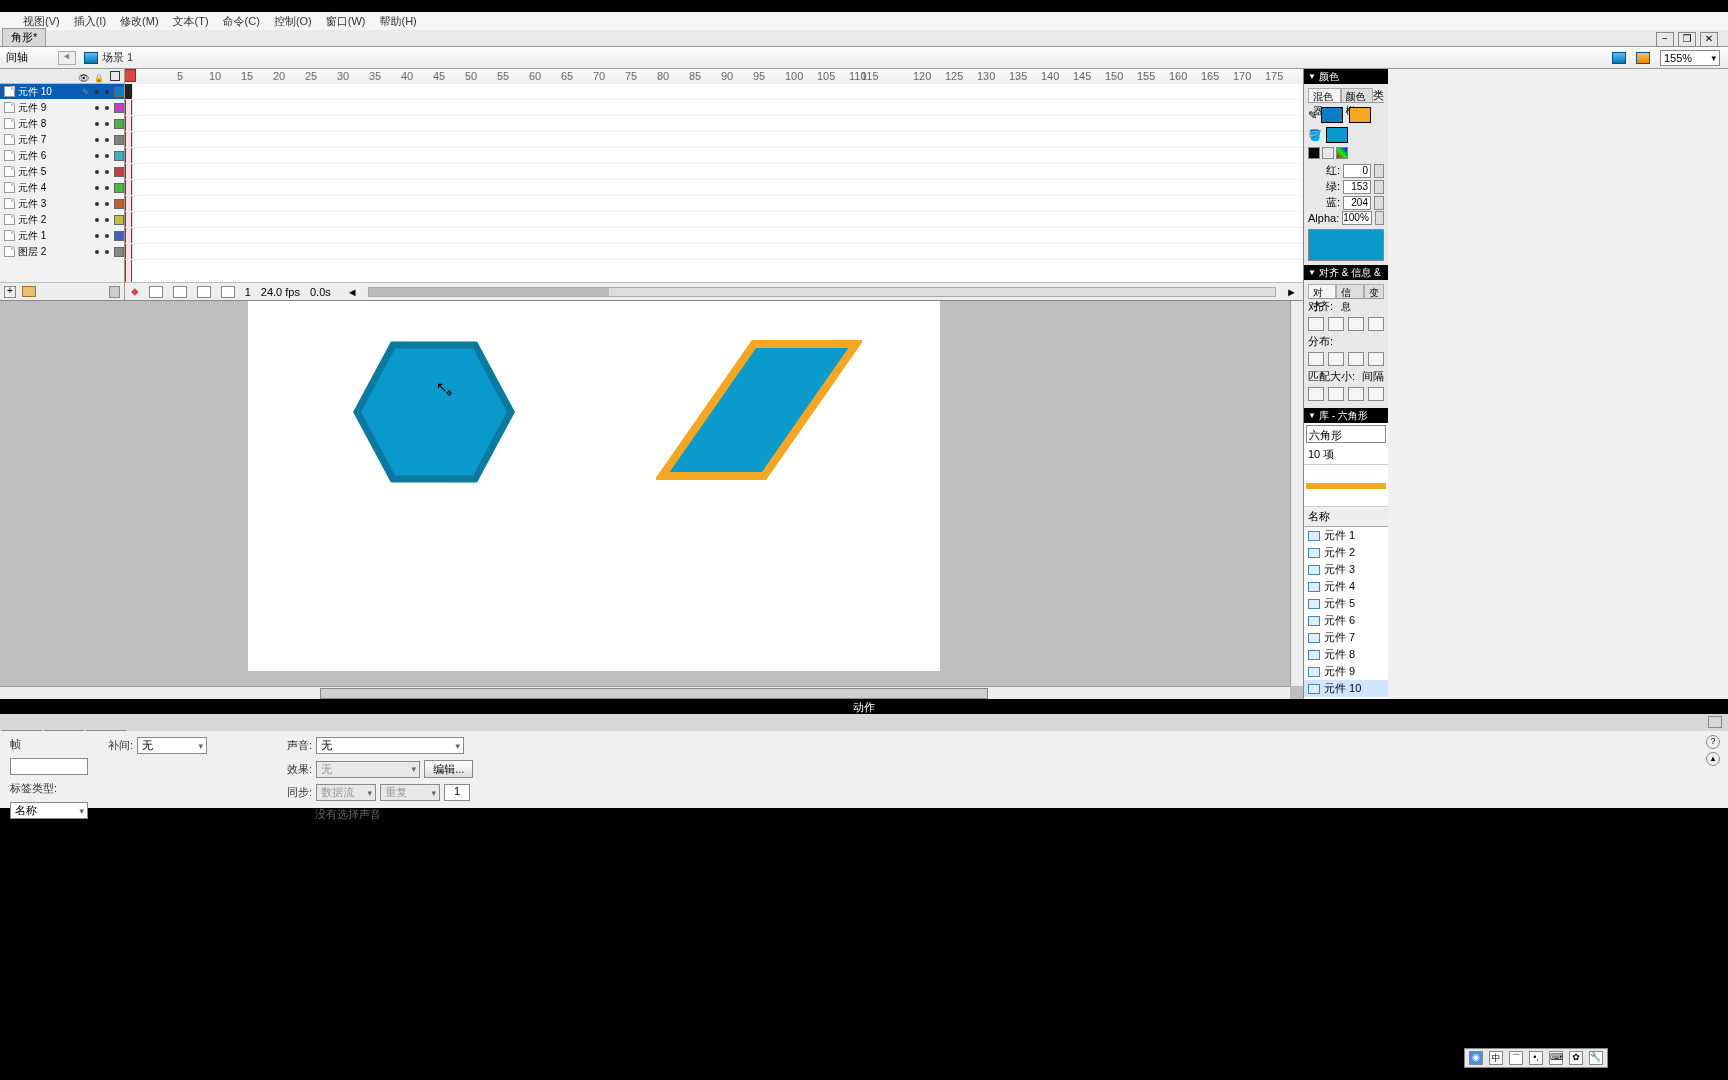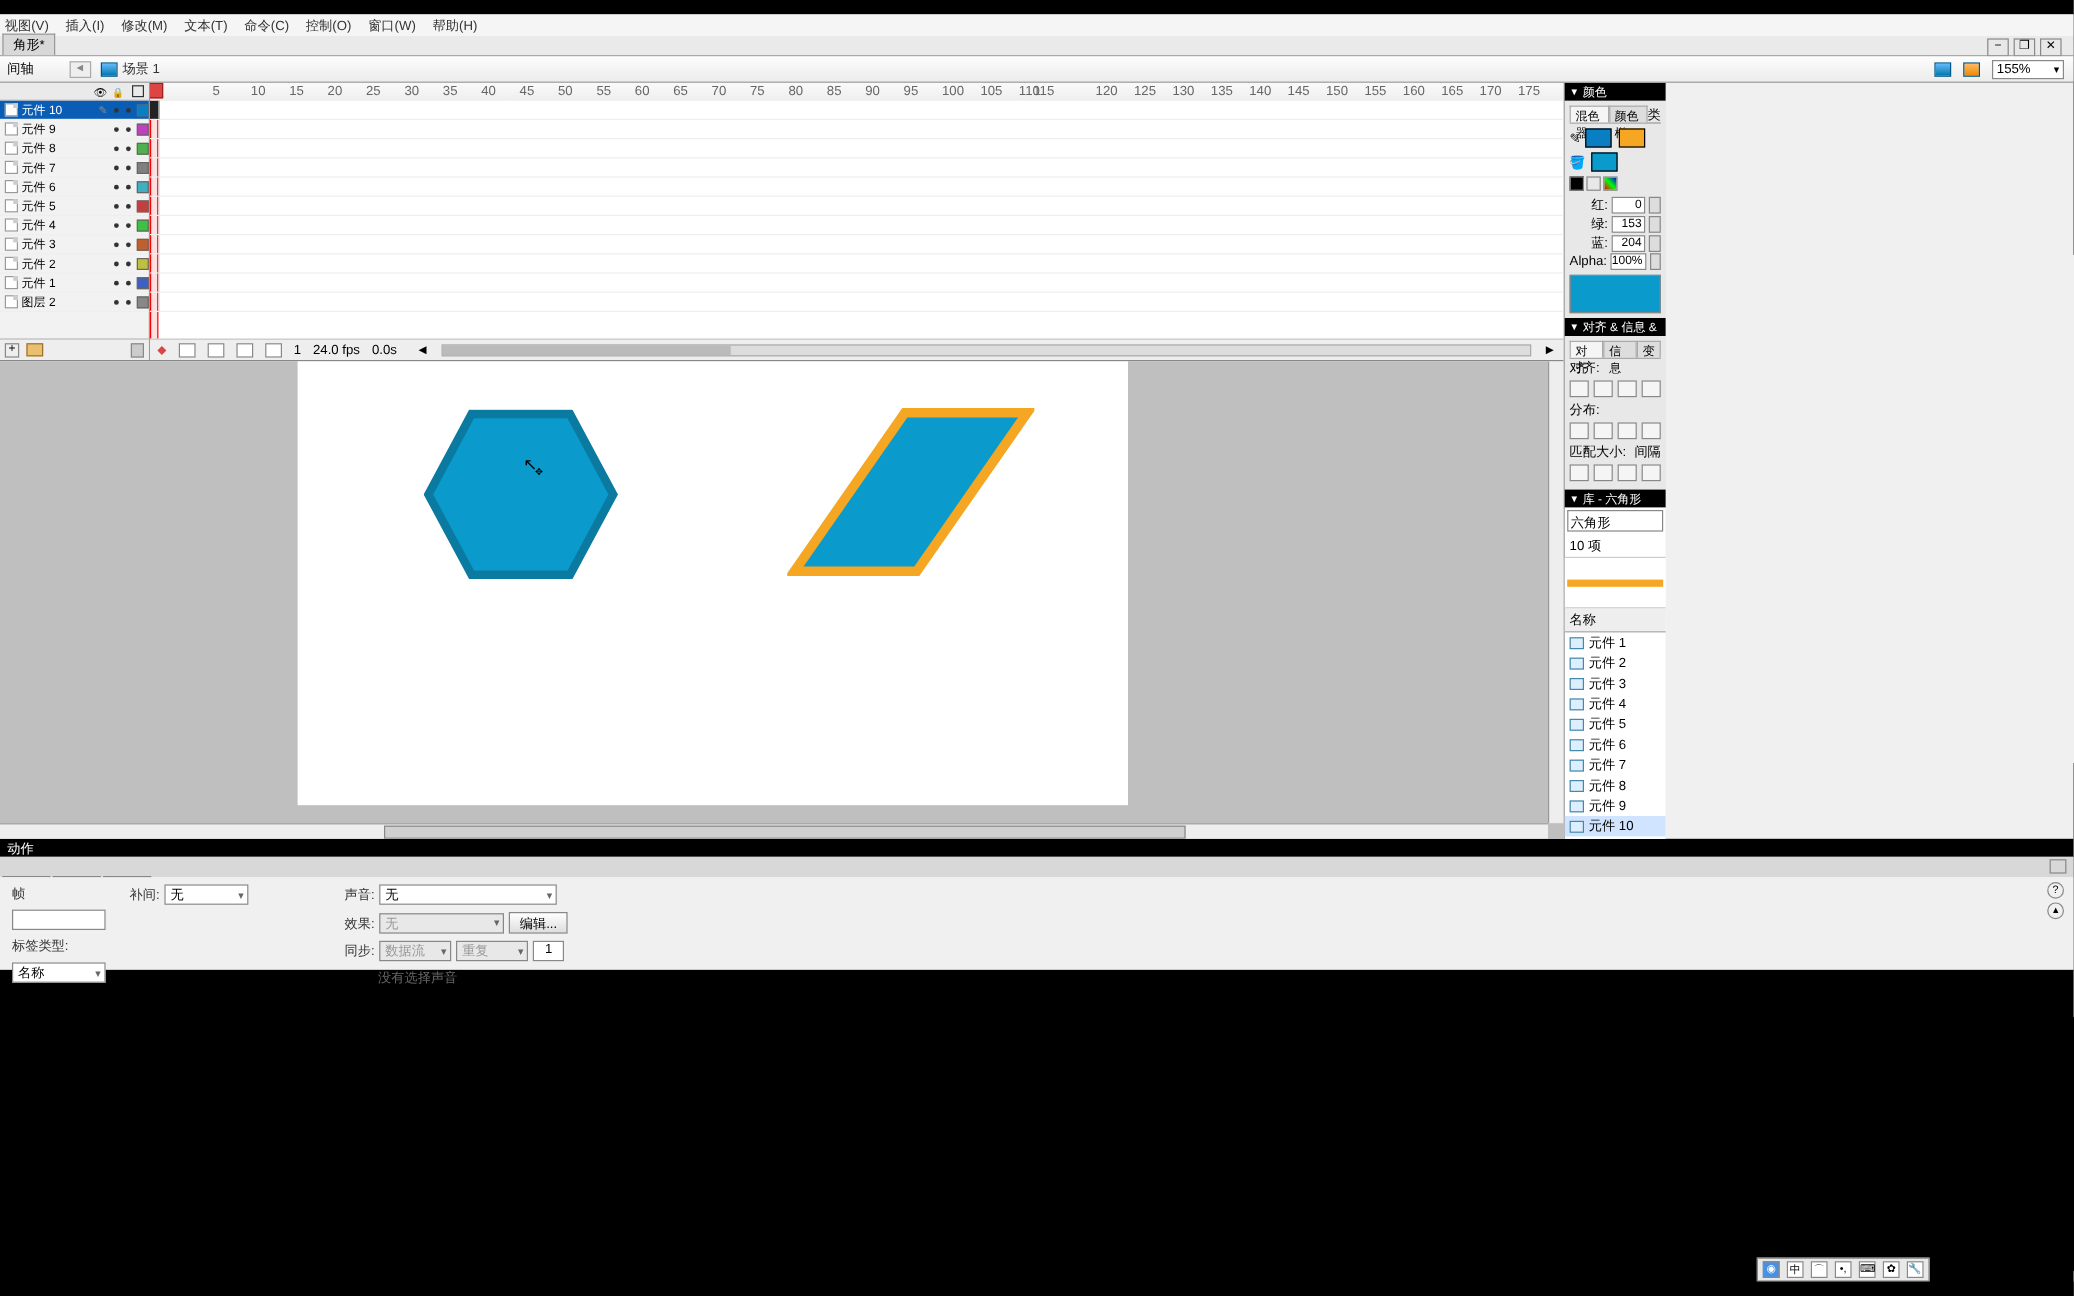--- a/index.html
+++ b/index.html
@@ -1,20 +1,20 @@
 <!DOCTYPE html>
 <html><head>
 <meta charset="utf-8">
 <style>
 * { margin: 0; padding: 0; box-sizing: border-box; font-family: "Microsoft YaHei", sans-serif; font-size: 11px; }
 body { width: 1728px; height: 1080px; background: #000; overflow: hidden; }
 .black-bar { background: #000; height: 12px; }
 .app { background: #f0f0f0; }
 .title-bar { background: linear-gradient(#fff,#e8e8e8); height: 22px; padding: 3px 8px; color: #555; border-bottom: 1px solid #ccc;}
-.menu-bar { background: #f5f5f5; height: 18px; padding: 2px 4px; display:flex; gap:14px; }
+.menu-bar { background: #f5f5f5; height: 18px; padding: 2px 23px; display:flex; gap:14px; }
 .menu-item { color:#333; cursor:default; }
 .doc-tab-bar { background:#eaeaea; height:17px; border-bottom:1px solid #999; display:flex; align-items:flex-end; padding-left:2px;}
 .doc-tab { background:#d8d8d8; padding:1px 8px; border:1px solid #999; border-bottom:none; font-size:11px;}
 .window-controls { position:absolute; right:10px; top:60px; display:flex; gap:4px;}
 .win-btn { width:18px; height:15px; background:#e8e8e8; border:1px solid #888; text-align:center; line-height:12px; font-size:10px;}
 .scene-bar { background:linear-gradient(#fdfdfd,#ececec); height:22px; border-bottom:1px solid #999; display:flex; align-items:center; padding:0 6px; position:relative;}
 .scene-back { width:18px;height:14px;background:#eee;border:1px solid #aaa; margin-right:8px; position:relative;}
 .scene-back::before { content:"◄"; font-size:9px; position:absolute; left:3px; top:-1px; color:#888;}
 .scene-icon { width:14px;height:12px;background:linear-gradient(#6bf,#07a); border:1px solid #058; margin-right:4px;}
 .scene-label { color:#333; }
@@ -54,21 +54,21 @@
 .tl-playhead { position:absolute; left:0; top:0; width:7px; height:100%; background:rgba(255,0,0,0.12); border-left:1px solid red; border-right:1px solid red;}
 .tl-playhead-head{position:absolute;top:-15px;left:-3px;width:13px;height:13px;background:#d44;border:1px solid #922;}
 .tl-footer { height:18px;background:#eee;border-top:1px solid #bbb;display:flex;align-items:center;padding:0 6px;gap:10px;font-size:10px;}
 .tl-footer-box{width:14px;height:12px;border:1px solid #888;background:#fff;}
 .canvas-area { flex:1; background:#bfbfbf; position:relative; overflow:hidden;}
 .stage { position:absolute; left:248px; top:0; width:692px; height:370px; background:#fff;}
 .sb-h { position:absolute;bottom:0;left:0;right:13px;height:13px;background:#eee;border-top:1px solid #999;}
 .sb-h-thumb{position:absolute;left:320px;width:668px;height:11px;top:1px;background:#d0d0d0;border:1px solid #888;}
 .sb-v { position:absolute;right:0;top:0;bottom:13px;width:13px;background:#eee;border-left:1px solid #999;}
 .cursor-arrow { position:absolute; font-size:14px; color:#000;}
-.actions-bar { background:#000; color:#fff; height:15px; padding:1px 6px; font-size:11px;}
+.actions-bar { background:#000; color:#fff; height:15px; padding:1px 6px; font-size:11px;text-align:center;}
 .prop-tabs { background:#d8d8d8; height:17px; display:flex; gap:2px; padding-left:2px; position:relative;}
 .prop-tab { background:#bbb; padding:1px 8px; border:1px solid #888;margin-top:16px;}
 .prop-tab.active { background:#eee;}
 .prop-panel { background:#f0f0f0; height:77px; display:flex; padding:6px 10px; gap:20px; position:relative;}
 .prop-col { display:flex; flex-direction:column; gap:6px;}
 .prop-row { display:flex; align-items:center; gap:4px;}
 .prop-label { color:#333; font-size:11px;}
 .prop-select { height:17px; border:1px solid #888; background:#fff; display:flex; align-items:center; padding:0 4px; min-width:60px; position:relative;}
 .prop-select::after{content:"▾";position:absolute;right:3px;font-size:9px;color:#666;}
 .prop-select.disabled{background:#e8e8e8;color:#999;}

